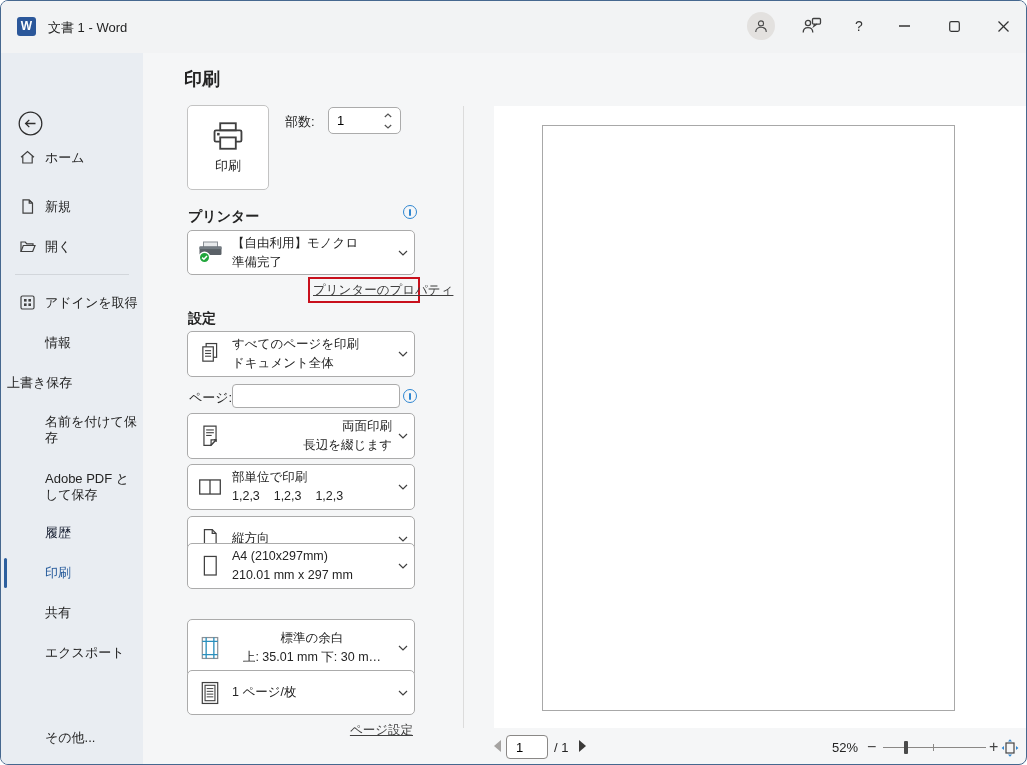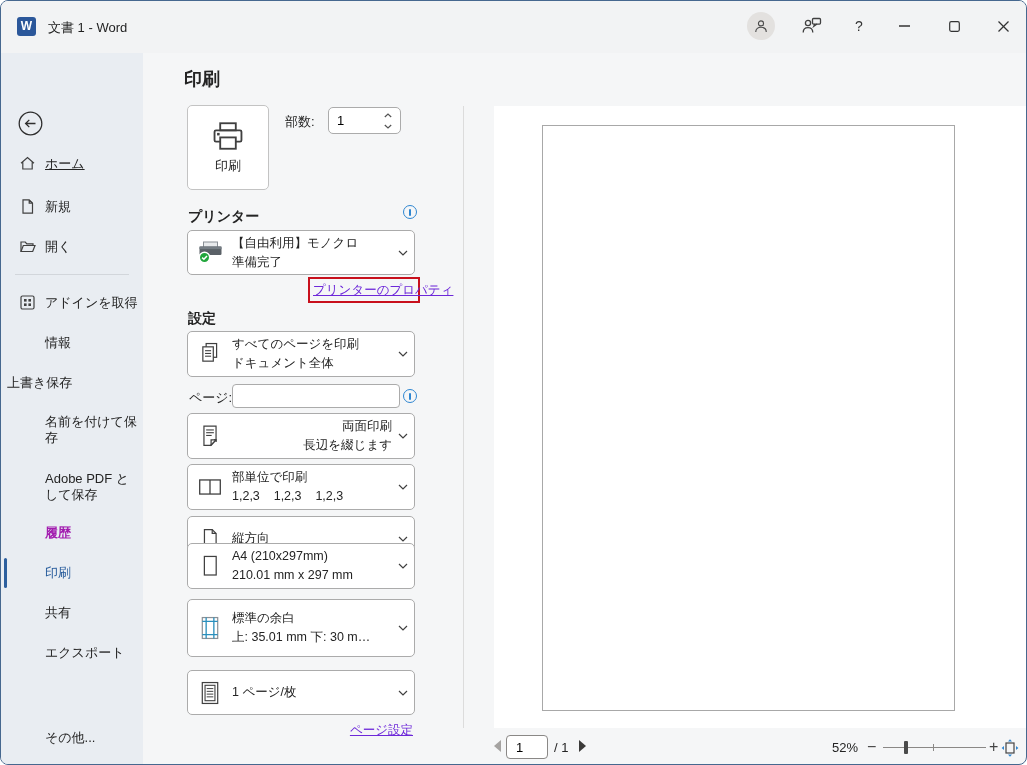--- a/index.html
+++ b/index.html
@@ -17,21 +17,21 @@
   .avatar { left:746px; width:28px; height:28px; background:#e3e1df; border-radius:50%; }
   .tb-help { left:843px; font-size:14px; color:#333; }
 
   
   .sidebar { position:absolute; left:0; top:52px; width:142px; height:713px; background:#e9edf2; }
   .back-btn { position:absolute; left:17px; top:58px; width:25px; height:25px; }
   .nav-item { position:absolute; left:0; width:142px; height:34px; font-size:13px; line-height:34px;
               padding-left:44px; cursor:default; white-space:nowrap; }
   .nav-item .nav-ico { position:absolute; left:18px; top:8px; width:17px; height:17px; }
   .nav-item.two-line { height:38px; line-height:16px; padding-top:3px; white-space:normal; width:138px; }
-  .nav-item.disabled { color:#a21caf;font-weight:bold; }
+  .nav-item.disabled { color:#0f172a; }
   .nav-item.selected { color:#255a9b; }
   .sel-bar { position:absolute; left:3px; top:505px; width:3px; height:30px; background:#2c5f9e; border-radius:2px; }
   .side-div { position:absolute; left:14px; top:221px; width:114px; height:1px; background:#d2d6db; }
 
   
   .main-h1 { position:absolute; left:183px; top:66px; font-size:18px; font-weight:bold; }
   .print-big-btn { position:absolute; left:186px; top:104px; width:82px; height:85px; background:#fff;
                    border:1px solid #c3c3c3; border-radius:5px; display:flex; flex-direction:column;
                    align-items:center; justify-content:center; gap:6px; }
   .print-big-btn .lbl { font-size:13px; }
@@ -48,21 +48,21 @@
              display:flex; align-items:center; justify-content:center; }
   .info-ic::after { content:""; width:2px; height:7px; background:#2e86d1; border-radius:1px; }
 
   .dd { position:absolute; left:186px; width:228px; background:#fff; border:1px solid #ababab;
         border-radius:5px; display:flex; align-items:center; }
   .dd .ico { width:44px; display:flex; align-items:center; justify-content:center; flex:none; }
   .dd .txt { flex:1; overflow:hidden; }
   .dd .l1, .dd .l2 { font-size:12.5px; line-height:19px; white-space:pre; overflow:hidden; text-overflow:ellipsis; }
   .dd .chev { width:22px; flex:none; display:flex; justify-content:center; }
 
-  .link { font-size:12.5px; color:#6d28d9; text-decoration:underline; cursor:pointer; }
+  .link { font-size:12.5px; color:#404040; text-decoration:underline; cursor:pointer; }
   .red-box { position:absolute; left:307px; top:276px; width:112px; height:26px; border:2px solid #c8101c; }
   .prop-link { position:absolute; left:312px; top:281px; }
   .pages-label { position:absolute; left:188px; top:388px; font-size:13px; }
   .pages-input { position:absolute; left:231px; top:383px; width:168px; height:24px; border:1px solid #ababab;
                  border-radius:4px; background:#fff; font-size:13px; padding:0 6px; font-family:inherit; outline:none; }
   .pagesetup-link { position:absolute; left:186px; top:719px; width:226px; text-align:right; }
 
   
   .col-div { position:absolute; left:462px; top:105px; width:1px; height:622px; background:#dcdcdc; }
   .preview-panel { position:absolute; left:493px; top:105px; width:532px; height:622px; background:#fff; }
@@ -126,21 +126,21 @@
   </div>
 
   <div class="sidebar">
     <div class="back-btn">
       <svg width="25" height="25" viewBox="0 0 25 25">
         <circle cx="12.5" cy="12.5" r="11.3" fill="none" stroke="#2f2f2f" stroke-width="1.3"></circle>
         <path d="M17.5 12.5 H8 M11.3 8.9 L7.6 12.5 L11.3 16.1" fill="none" stroke="#2f2f2f" stroke-width="1.3"></path>
       </svg>
     </div>
 
-    <div class="nav-item" style="top:94px;text-decoration:underline;">
+    <div class="nav-item" style="top:88px;">
       <svg class="nav-ico" viewBox="0 0 17 17">
         <path d="M2 8.2 L8.5 2.6 L15 8.2 M3.8 7.2 V14 H13.2 V7.2" fill="none" stroke="#404040" stroke-width="1.2"></path>
       </svg>
       <span>ホーム</span>
     </div>
     <div class="nav-item" style="top:137px;">
       <svg class="nav-ico" viewBox="0 0 17 17">
         <path d="M4 1.8 H10.2 L13.5 5.1 V15.2 H4 Z M10.2 1.8 V5.1 H13.5" fill="none" stroke="#404040" stroke-width="1.2"></path>
       </svg>
       <span>新規</span>
@@ -344,21 +344,21 @@
       <div class="l1">A4 (210x297mm)</div>
       <div class="l2">210.01 mm x 297 mm</div>
     </div>
     <div class="chev">
         <svg width="10" height="6" viewBox="0 0 10 6">
           <polyline points="1,1 5,5 9,1" fill="none" stroke="#404040" stroke-width="1.2"></polyline>
         </svg>
       </div>
   </div>
 
-  <div class="dd" style="top:598px; height:58px;">
+  <div class="dd" style="top:618px; height:58px;text-align:center;">
     <div class="ico">
       <svg width="22" height="26" viewBox="0 0 20 23">
         <rect x="3" y="2" width="14" height="19" fill="#fff" stroke="#8a9096" stroke-width="1.1"></rect>
         <line x1="3" y1="5.5" x2="17" y2="5.5" stroke="#2a8fbd" stroke-width="1.2"></line>
         <line x1="3" y1="17.5" x2="17" y2="17.5" stroke="#2a8fbd" stroke-width="1.2"></line>
         <line x1="6.5" y1="2" x2="6.5" y2="21" stroke="#2a8fbd" stroke-width="1.2"></line>
         <line x1="13.5" y1="2" x2="13.5" y2="21" stroke="#2a8fbd" stroke-width="1.2"></line>
       </svg>
     </div>
     <div class="txt">

